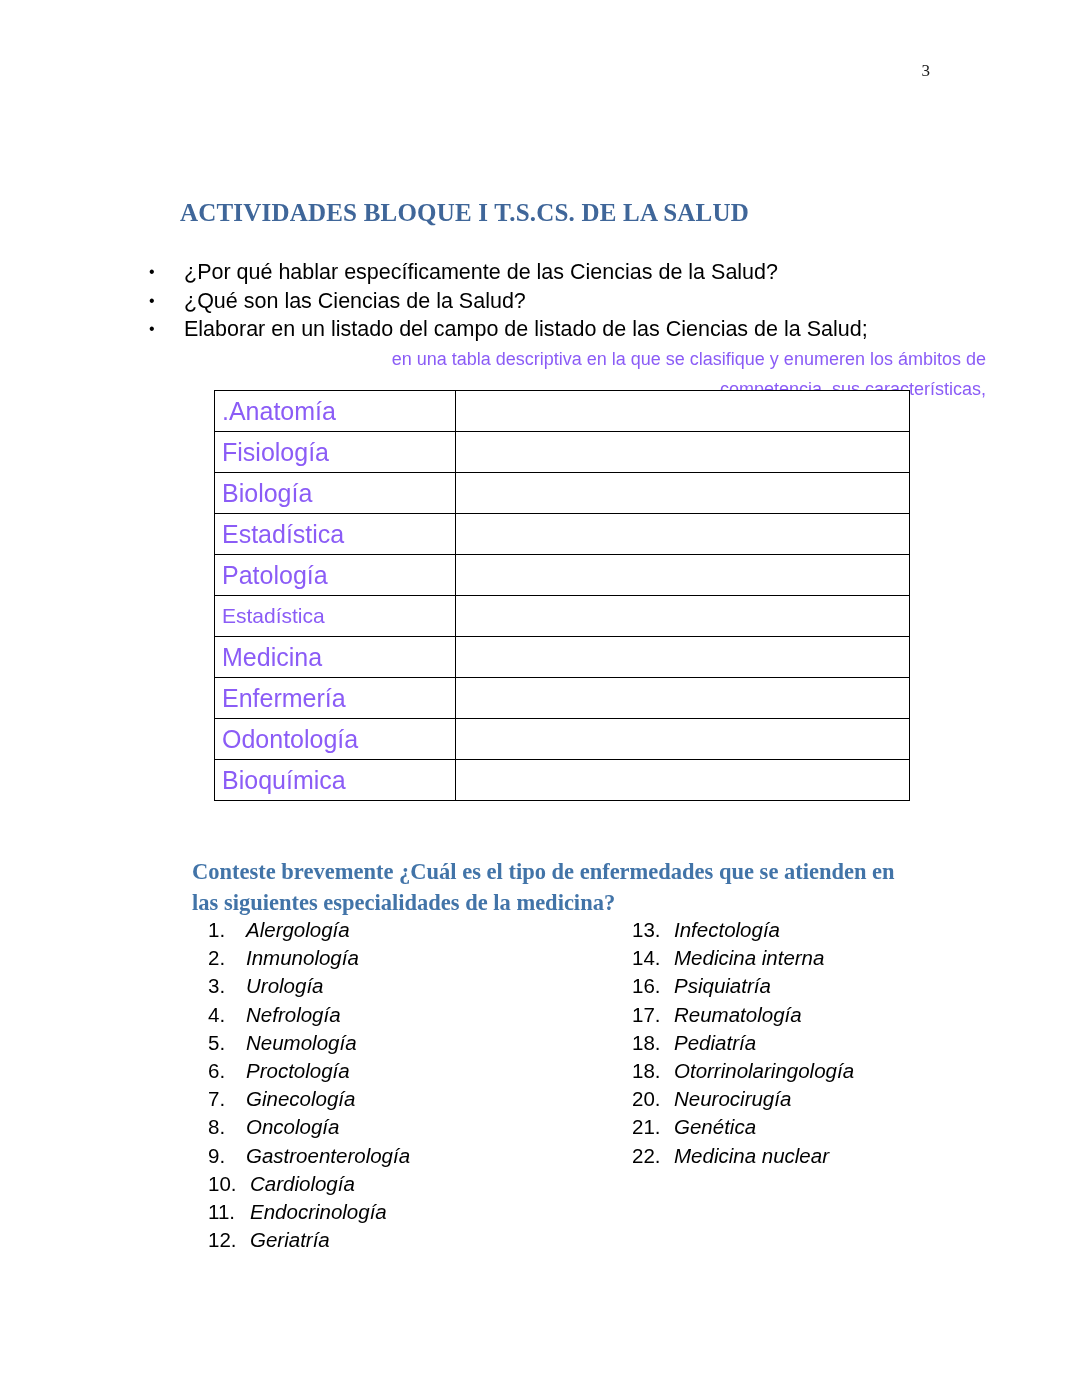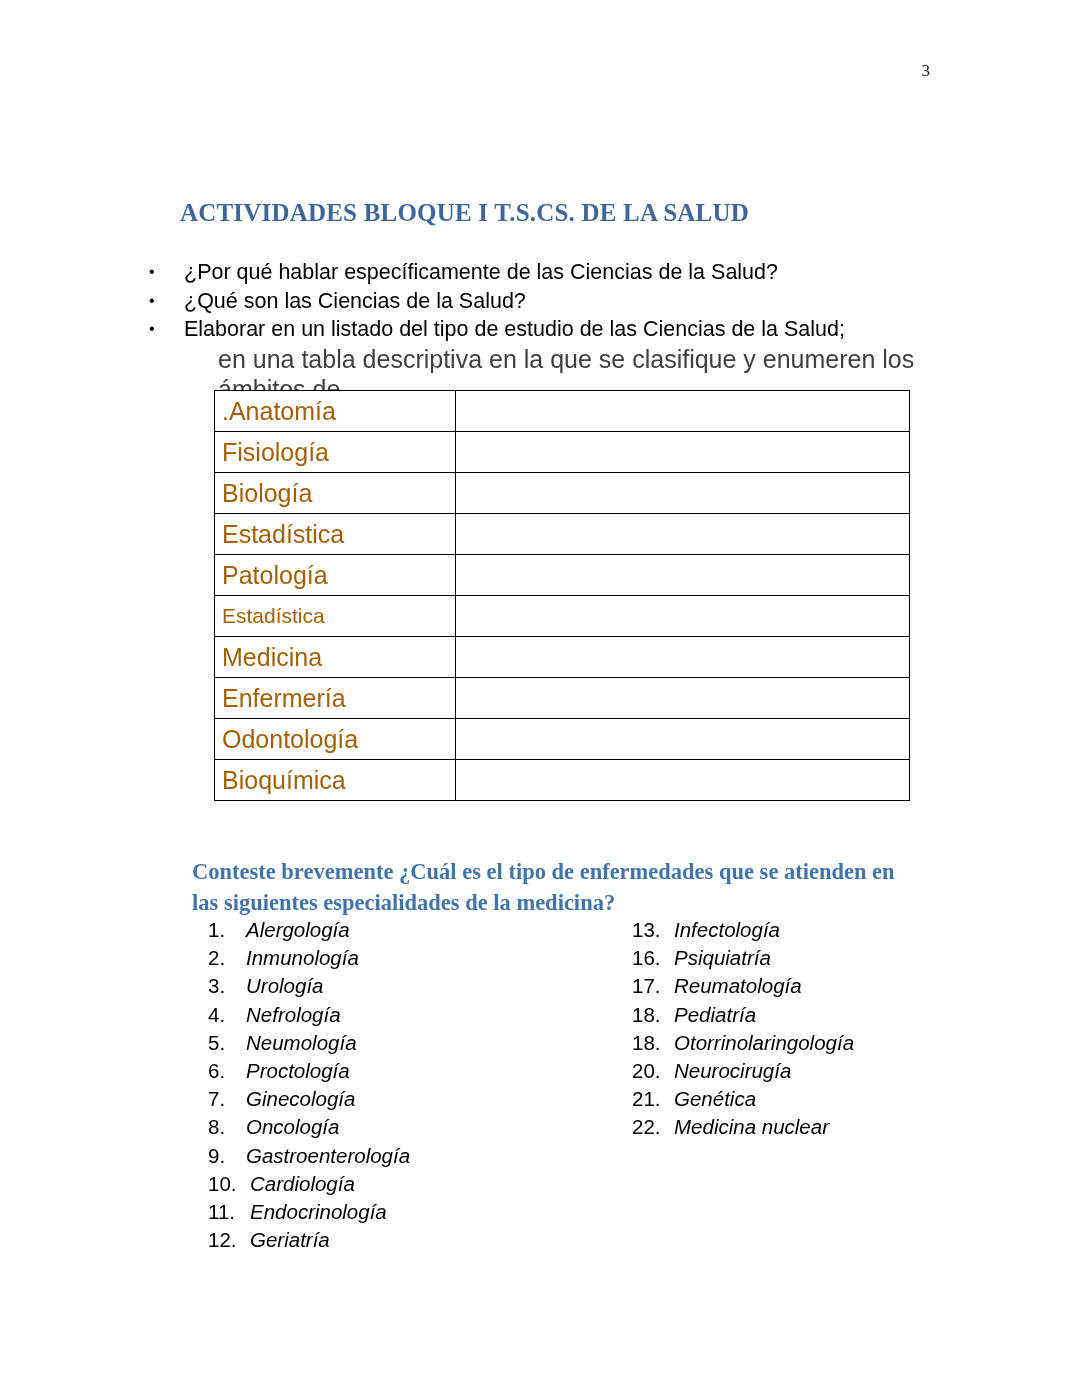--- a/index.html
+++ b/index.html
@@ -70,43 +70,44 @@
   .intro-item .bullet {
     position: absolute;
     left: 3px;
     top: 0;
     font-size: 16px;
     line-height: 28.5px;
   }
 
   .intro-continuation {
     padding-left: 72px;
-    font-size: 25px;
+    font-size: 18px;
     line-height: 30px;
-    color: #404040;
+    color: #8b5cf6;
+    text-align: right;
   }
 
   
   .subject-table {
     position: absolute;
     top: 390px;
     left: 214px;
     width: 679px;
     border-collapse: collapse;
     table-layout: fixed;
   }
 
   .subject-table td {
     border: 1.6px solid #000000;
     height: 40px;
     padding: 0 0 0 7px;
     vertical-align: middle;
     font-size: 25px;
     line-height: 1.05;
-    color: #a16207;
+    color: #8b5cf6;
     background: #ffffff;
   }
 
   .subject-table td.col-name { width: 233px; }
   .subject-table td.col-blank { width: 446px; }
 
   .subject-table td.small-text { font-size: 21px; }
 
   
   .question-heading {
@@ -171,21 +172,21 @@
     <div class="intro-item">
       <span class="bullet">•</span>
       <span>¿Por qué hablar específicamente de las Ciencias de la Salud?</span>
     </div>
     <div class="intro-item">
       <span class="bullet">•</span>
       <span>¿Qué son las Ciencias de la Salud?</span>
     </div>
     <div class="intro-item">
       <span class="bullet">•</span>
-      <span>Elaborar en un listado del tipo de estudio de las Ciencias de la Salud;</span>
+      <span>Elaborar en un listado del campo de listado de las Ciencias de la Salud;</span>
     </div>
     <div class="intro-continuation">en una tabla descriptiva en la que se clasifique y enumeren los ámbitos de</div>
     <div class="intro-continuation">competencia, sus características,</div>
   </div>
 
   <table class="subject-table">
     <tbody>
       <tr>
         <td class="col-name">.Anatomía</td>
         <td class="col-blank"></td>
@@ -286,20 +287,24 @@
         <span class="label">Geriatría</span>
       </div>
     </div>
 
     <div class="spec-col spec-col-right">
       <div class="spec-item">
         <span class="num wide">13.</span>
         <span class="label">Infectología</span>
       </div>
       <div class="spec-item">
+        <span class="num wide">14.</span>
+        <span class="label">Medicina interna</span>
+      </div>
+      <div class="spec-item">
         <span class="num wide">16.</span>
         <span class="label"> Psiquiatría</span>
       </div>
       <div class="spec-item">
         <span class="num wide">17.</span>
         <span class="label">Reumatología</span>
       </div>
       <div class="spec-item">
         <span class="num wide">18.</span>
         <span class="label">Pediatría</span>

